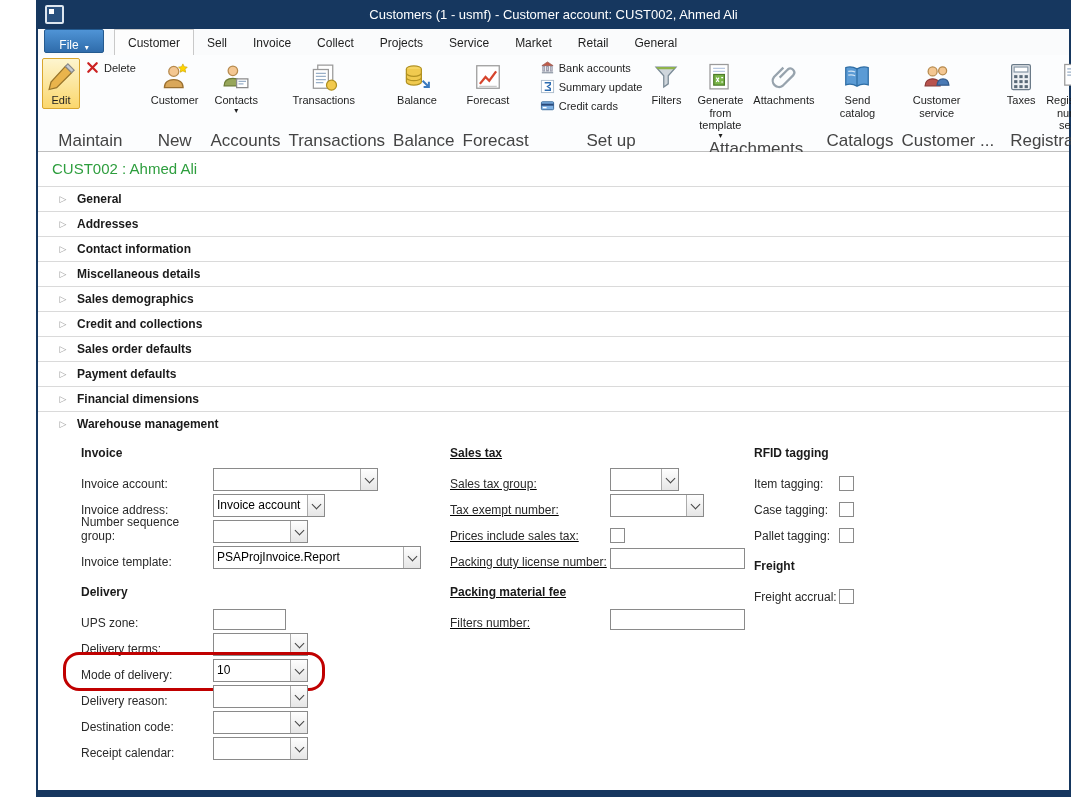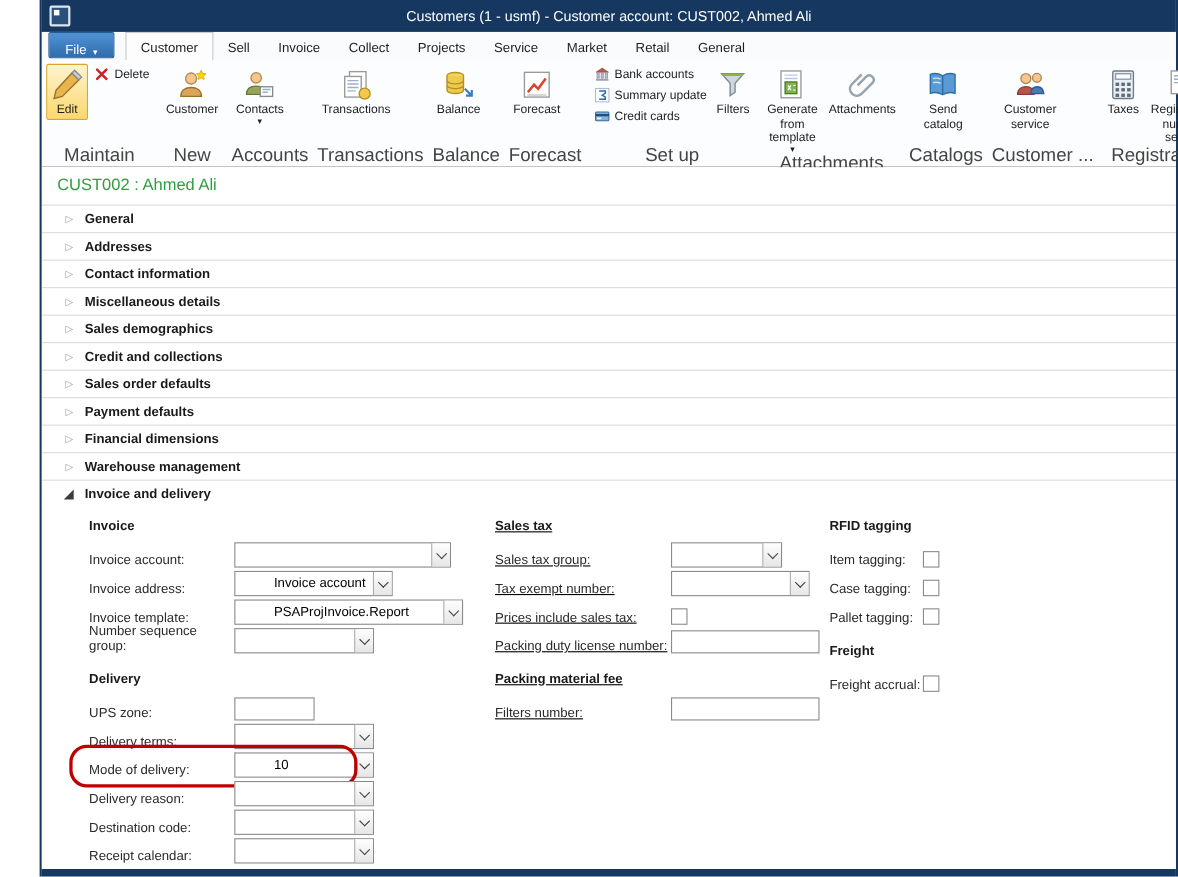--- a/index.html
+++ b/index.html
@@ -38,21 +38,21 @@
   .ft-label{font-weight:bold;font-size:12px;color:#1a1a1a;}
   .expanded-body{position:relative;height:342px;}
   .fcol{position:absolute;top:0;}
   .fgh{height:24px;display:flex;align-items:flex-end;padding-bottom:5px;font-weight:bold;font-size:12px;color:#1a1a1a;}
   .fgap{height:6px;}
   .frow{height:26px;display:flex;align-items:flex-end;position:relative;}
   .frow>label{font-size:12px;color:#2a2a2a;}
   .lw1{width:132px;flex:0 0 132px;}
   .lw2{width:160px;flex:0 0 160px;}
   .lw3{width:85px;flex:0 0 85px;}
-  .combo{height:21px;border:1px solid #8a8a8a;background:#fff;display:flex;align-items:stretch;padding-left:32px;}
+  .combo{height:21px;border:1px solid #8a8a8a;background:#fff;display:flex;align-items:stretch;}
   .cval{flex:1;font-size:12px;padding:3px 3px 0;white-space:nowrap;overflow:hidden;}
   .cbtn{width:16px;border-left:1px solid #ababab;background:linear-gradient(#fefefe,#e6e6e6);display:flex;align-items:center;justify-content:center;flex:0 0 16px;}
   .chev{width:6px;height:6px;border-right:1.5px solid #444;border-bottom:1.5px solid #444;transform:rotate(45deg);margin-top:-3px;display:block;}
   .tinput{height:21px;border:1px solid #8a8a8a;background:#fff;font-size:12px;padding:0 3px;font-family:inherit;box-sizing:border-box;}
   .cb{width:13px;height:13px;border:1px solid #8a8a8a;background:#fff;display:inline-block;}
   .annotation{position:absolute;left:-18px;top:-4px;width:256px;height:33px;border:3px solid #c00000;border-radius:16px;pointer-events:none;}
   .bottombar{height:7px;background:#16375f;flex:0 0 auto;}
   .w163{width:163px;} .w110{width:110px;} .w93{width:93px;} .w222{width:222px;} .w67{width:67px;} .w92{width:92px;}
   .in73{width:73px;} .in135{width:135px;}
 </style>
@@ -358,24 +358,20 @@
         <div class="fasttab">
           <span class="ft-arrow">▷</span>
           <span class="ft-label">Financial dimensions</span>
         </div>
         <div class="fasttab">
           <span class="ft-arrow">▷</span>
           <span class="ft-label">Warehouse management</span>
         </div>
       </div>
 
-    <div class="fasttab expanded">
-      <span class="ft-arrow-exp"></span>
-      <span class="ft-label">Invoice and delivery</span>
-    </div>
 
     <div class="expanded-body">
 
       <div class="fcol" style="left:43px;width:340px;">
         <div class="fgh">Invoice</div>
 
         <div class="frow">
           <label class="lw1">Invoice account:</label>
           <div class="combo w163">
             <span class="cval"></span>
@@ -389,33 +385,33 @@
           <label class="lw1">Invoice address:</label>
           <div class="combo w110">
             <span class="cval">Invoice account</span>
             <span class="cbtn">
                 <i class="chev"></i>
               </span>
           </div>
         </div>
 
         <div class="frow">
+          <label class="lw1">Number sequence group:</label>
+          <div class="combo w93">
+            <span class="cval"></span>
+            <span class="cbtn">
+                <i class="chev"></i>
+              </span>
+          </div>
+        </div>
+
+        <div class="frow">
           <label class="lw1">Invoice template:</label>
           <div class="combo w222">
             <span class="cval">PSAProjInvoice.Report</span>
-            <span class="cbtn">
-                <i class="chev"></i>
-              </span>
-          </div>
-        </div>
-
-        <div class="frow">
-          <label class="lw1">Number sequence group:</label>
-          <div class="combo w93">
-            <span class="cval"></span>
             <span class="cbtn">
                 <i class="chev"></i>
               </span>
           </div>
         </div>
 
         <div class="fgap"></div>
         <div class="fgh">Delivery</div>
 
         <div class="frow">

